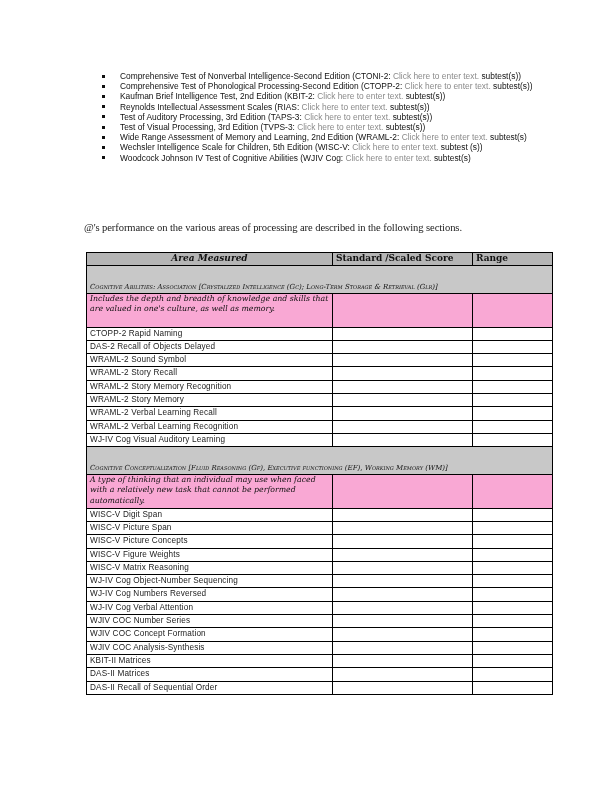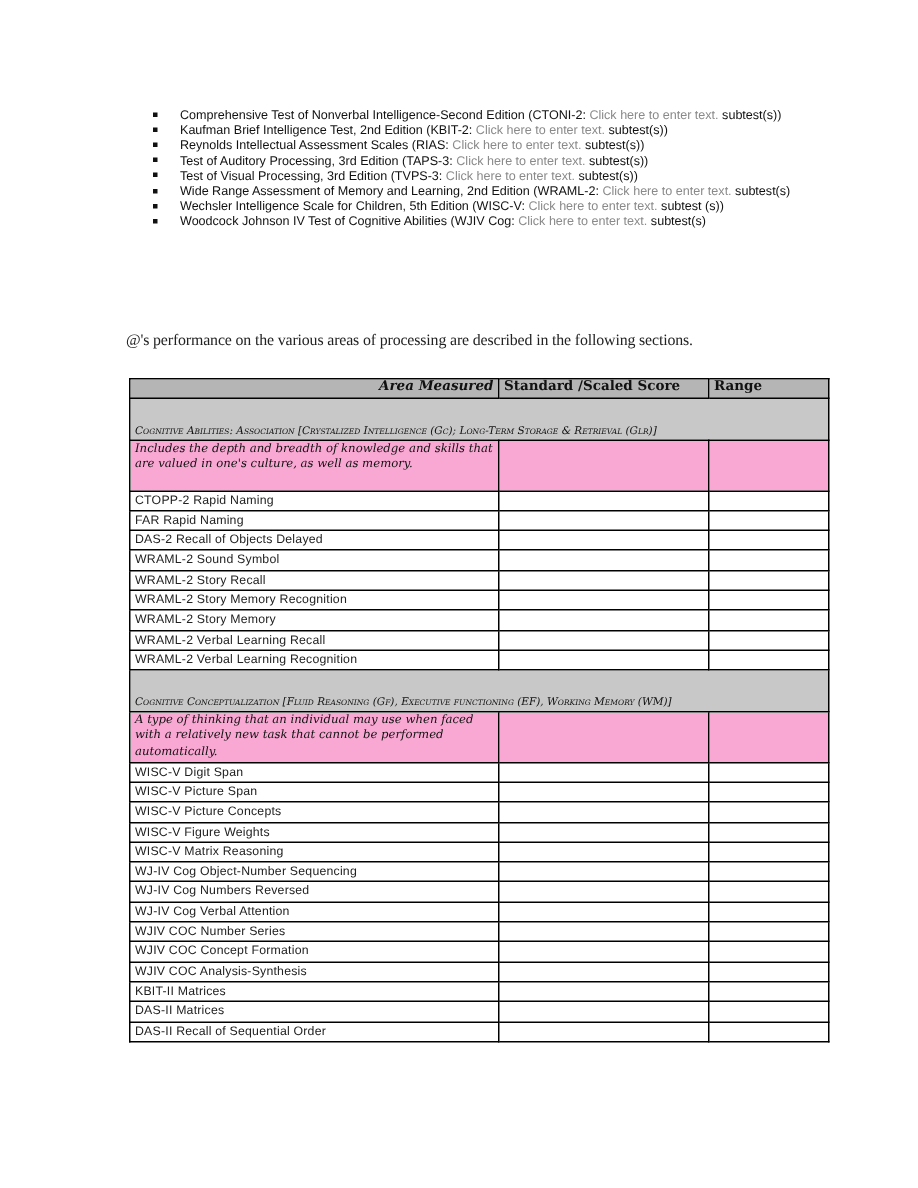--- a/index.html
+++ b/index.html
@@ -15,35 +15,36 @@
   .intro { position: absolute; left: 72px; top: 222px; font-family: Liberation Serif, serif; font-size: 10.6px; color: #222; white-space: nowrap; letter-spacing: -0.1px; }
 
   table.scores { position: absolute; left: 74px; top: 252px; width: 466px; border-collapse: collapse; table-layout: fixed; }
   table.scores td, table.scores th { border: 1px solid #000; padding: 0 3px; font-size: 8.2px; line-height: 10.2px; vertical-align: top; overflow: hidden; white-space: nowrap; }
   table.scores col.c1 { width: 246px; }
   table.scores col.c2 { width: 140px; }
   table.scores col.c3 { width: 80px; }
   table.scores { border: 1.6px solid #000; }
 
   tr.hdr th { background: #b5b5b5; font-family: "DejaVu Serif", serif; font-weight: bold; font-size: 9px; height: 12px; }
-  tr.hdr th.a { text-align: right; font-style: italic; }
+  tr.hdr th.a { text-align: center; font-style: italic; }
   tr.hdr th.b, tr.hdr th.c { text-align: left; }
 
   tr.sec td { background: #c8c8c8; font-family: "DejaVu Serif", serif; font-style: italic; font-size: 7px; line-height: 10.5px; white-space: normal; font-variant: small-caps; padding-top: 16px; border-bottom: 1.6px solid #000; }
   tr.desc td { background: #f9a8d4; font-family: "DejaVu Serif", serif; font-style: italic; font-size: 7.8px; line-height: 10.8px; white-space: normal; height: 33px; }
   tr.row td { height: 12.3px; font-size: 8.2px; line-height: 12.3px; letter-spacing: 0.15px; color: #222; border-top: 1.5px solid #000; }
   tr.row td.val { background: #fff; }
 </style>
 </head>
 <body>
 
 <div class="page">
 
   <ul class="bullets">
     <li><span>Comprehensive Test of Nonverbal Intelligence-Second Edition (CTONI-2: </span><span class="ph">Click here to enter text.</span><span> subtest(s))</span></li>
+    <li><span>Comprehensive Test of Phonological Processing-Second Edition (CTOPP-2: </span><span class="ph">Click here to enter text.</span><span> subtest(s))</span></li>
     <li><span>Kaufman Brief Intelligence Test, 2nd Edition (KBIT-2: </span><span class="ph">Click here to enter text.</span><span> subtest(s))</span></li>
     <li><span>Reynolds Intellectual Assessment Scales (RIAS: </span><span class="ph">Click here to enter text.</span><span> subtest(s))</span></li>
     <li><span>Test of Auditory Processing, 3rd Edition (TAPS-3: </span><span class="ph">Click here to enter text.</span><span> subtest(s))</span></li>
     <li><span>Test of Visual Processing, 3rd Edition (TVPS-3: </span><span class="ph">Click here to enter text.</span><span> subtest(s))</span></li>
     <li><span>Wide Range Assessment of Memory and Learning, 2nd Edition (WRAML-2: </span><span class="ph">Click here to enter text.</span><span> subtest(s)</span></li>
     <li><span>Wechsler Intelligence Scale for Children, 5th Edition (WISC-V: </span><span class="ph">Click here to enter text.</span><span> subtest (s))</span></li>
     <li><span>Woodcock Johnson IV Test of Cognitive Abilities (WJIV Cog: </span><span class="ph">Click here to enter text.</span><span> subtest(s)</span></li>
   </ul>
 
   <div class="intro">@'s performance on the various areas of processing are described in the following sections.</div>
@@ -68,25 +69,20 @@
       <td>Includes the depth and breadth of knowledge and skills that are valued in one's culture, as well as memory.</td>
       <td></td>
       <td></td>
     </tr>
     <tr class="row">
           <td>CTOPP-2 Rapid Naming</td>
           <td class="val"></td>
           <td class="val"></td>
         </tr>
     <tr class="row">
-          <td>FAR Rapid Naming</td>
-          <td class="val"></td>
-          <td class="val"></td>
-        </tr>
-    <tr class="row">
           <td>DAS-2 Recall of Objects Delayed</td>
           <td class="val"></td>
           <td class="val"></td>
         </tr>
     <tr class="row">
           <td>WRAML-2 Sound Symbol</td>
           <td class="val"></td>
           <td class="val"></td>
         </tr>
     <tr class="row">
@@ -104,20 +100,25 @@
           <td class="val"></td>
           <td class="val"></td>
         </tr>
     <tr class="row">
           <td>WRAML-2 Verbal Learning Recall</td>
           <td class="val"></td>
           <td class="val"></td>
         </tr>
     <tr class="row">
           <td>WRAML-2 Verbal Learning Recognition</td>
+          <td class="val"></td>
+          <td class="val"></td>
+        </tr>
+    <tr class="row">
+          <td>WJ-IV Cog Visual Auditory Learning</td>
           <td class="val"></td>
           <td class="val"></td>
         </tr>
 
     <tr class="sec">
       <td colspan="3">Cognitive Conceptualization [Fluid Reasoning (Gf), Executive functioning (EF), Working Memory (WM)]</td>
     </tr>
     <tr class="desc">
       <td>A type of thinking that an individual may use when faced with a relatively new task that cannot be performed automatically.</td>
       <td></td>

